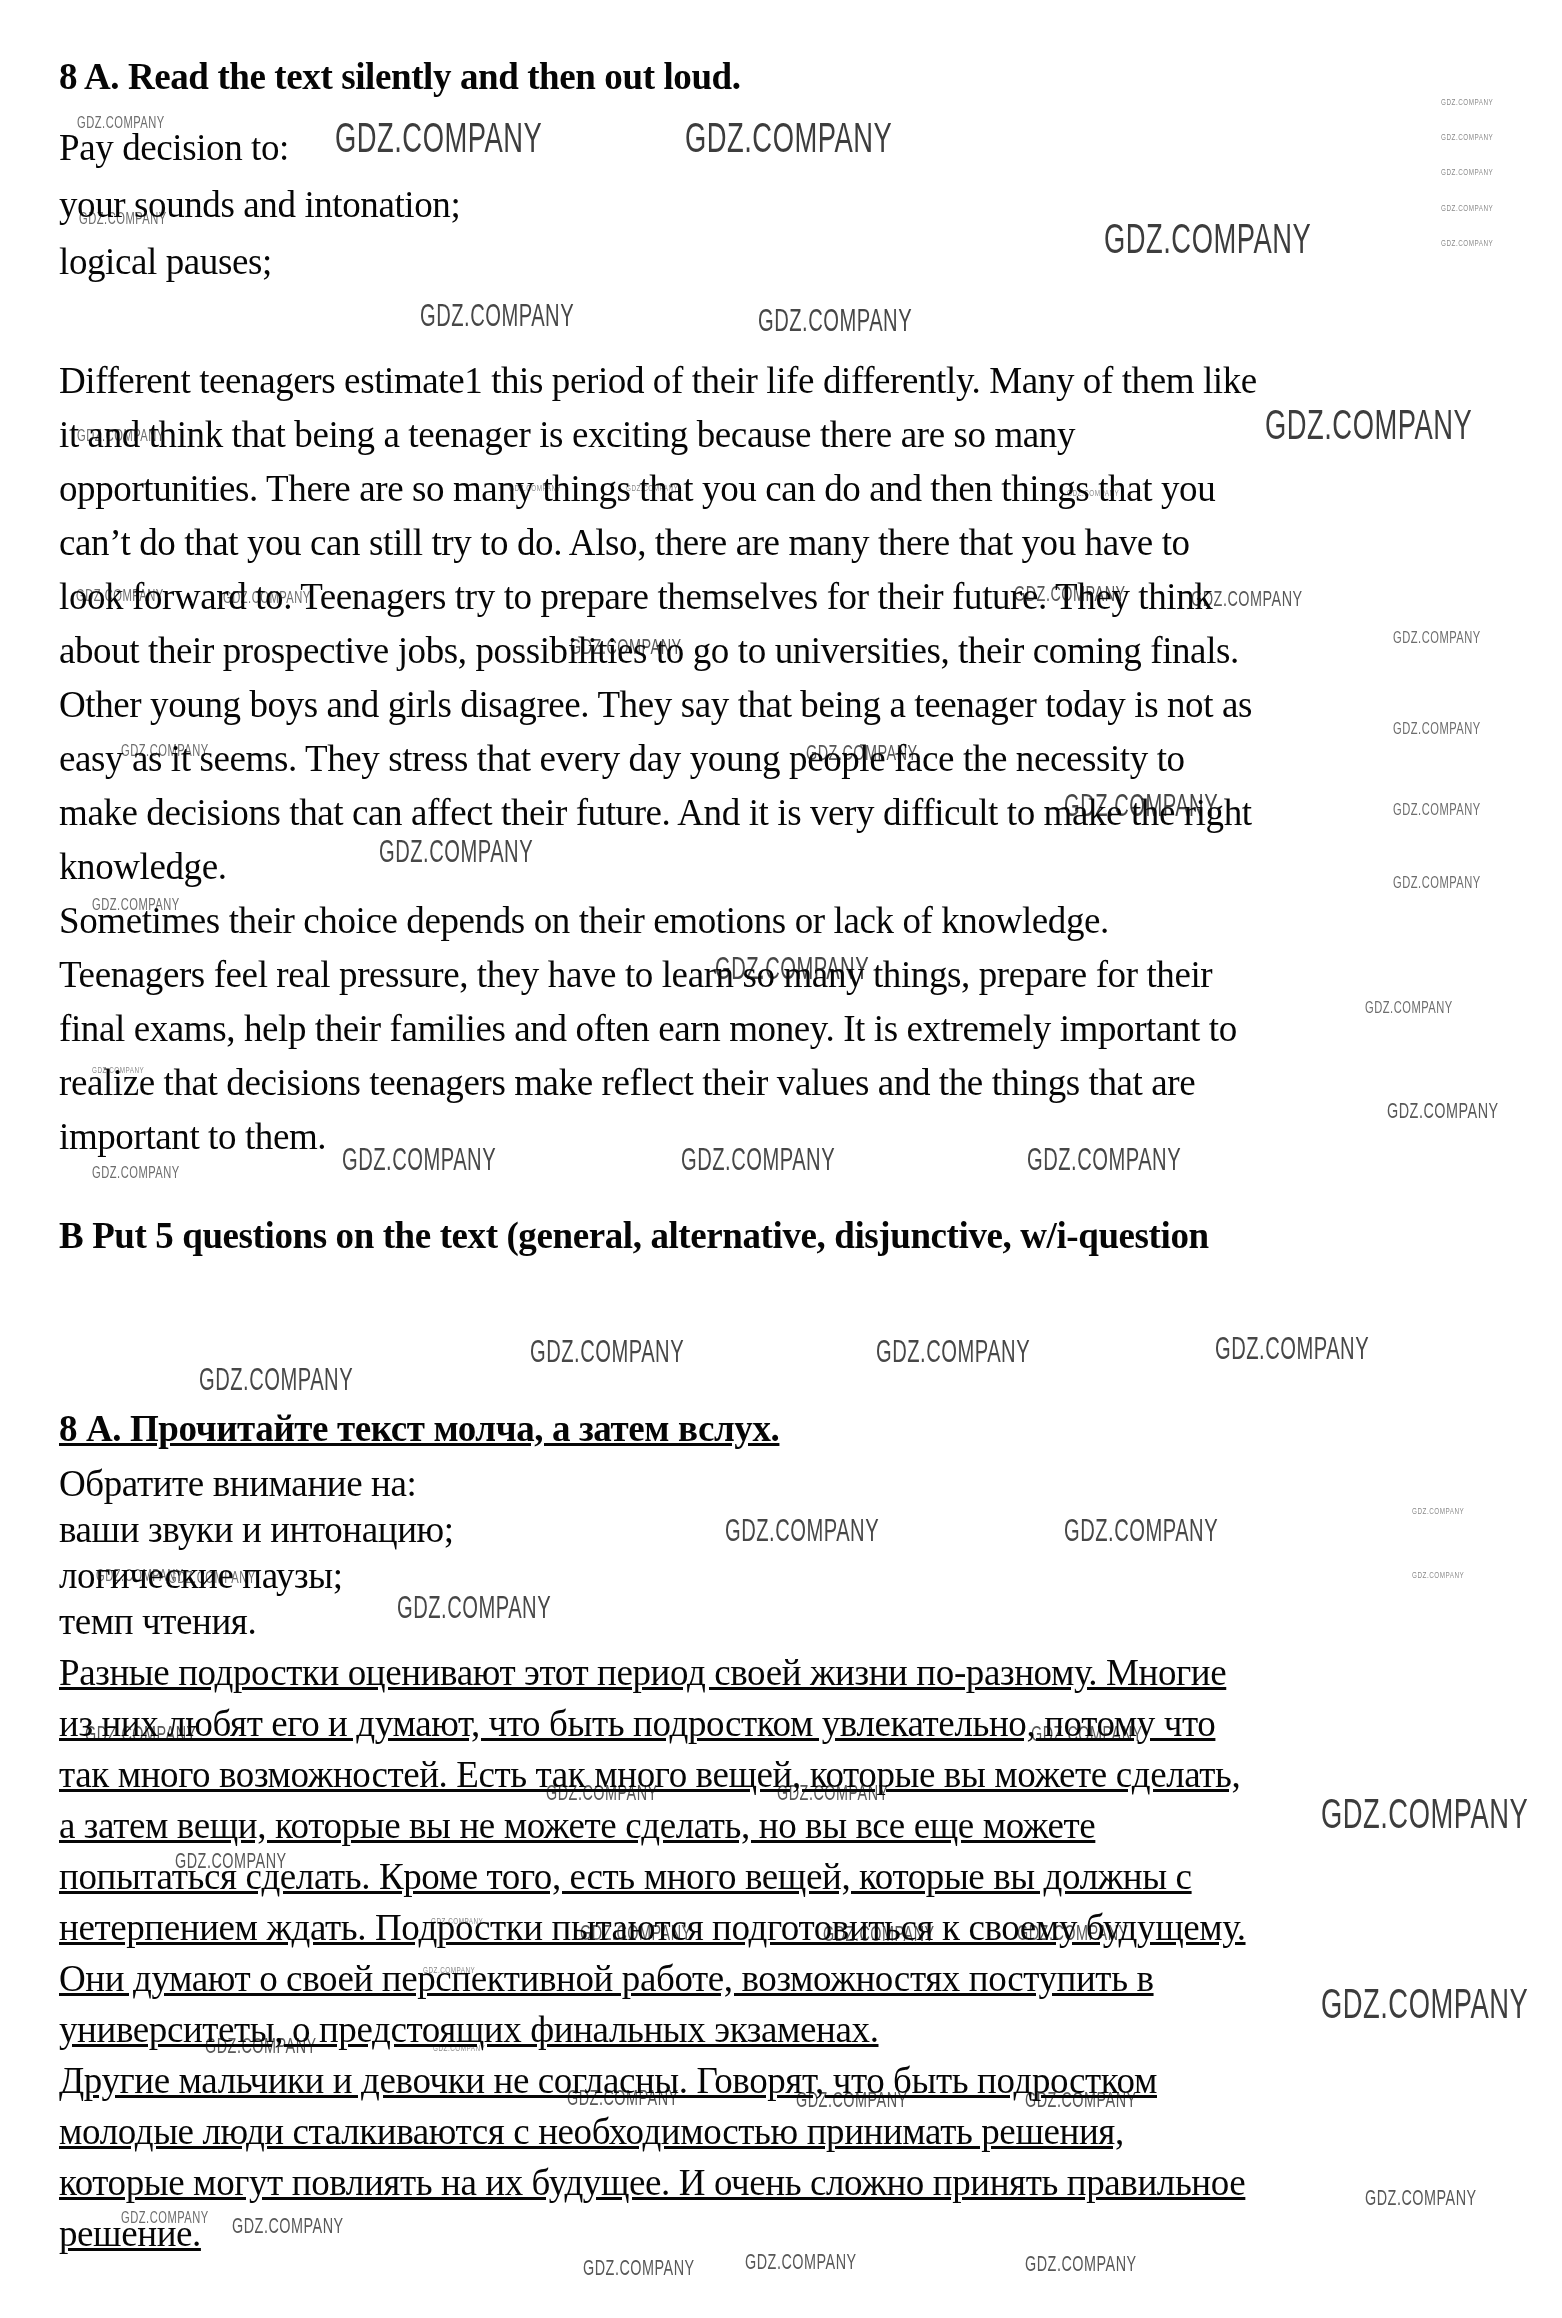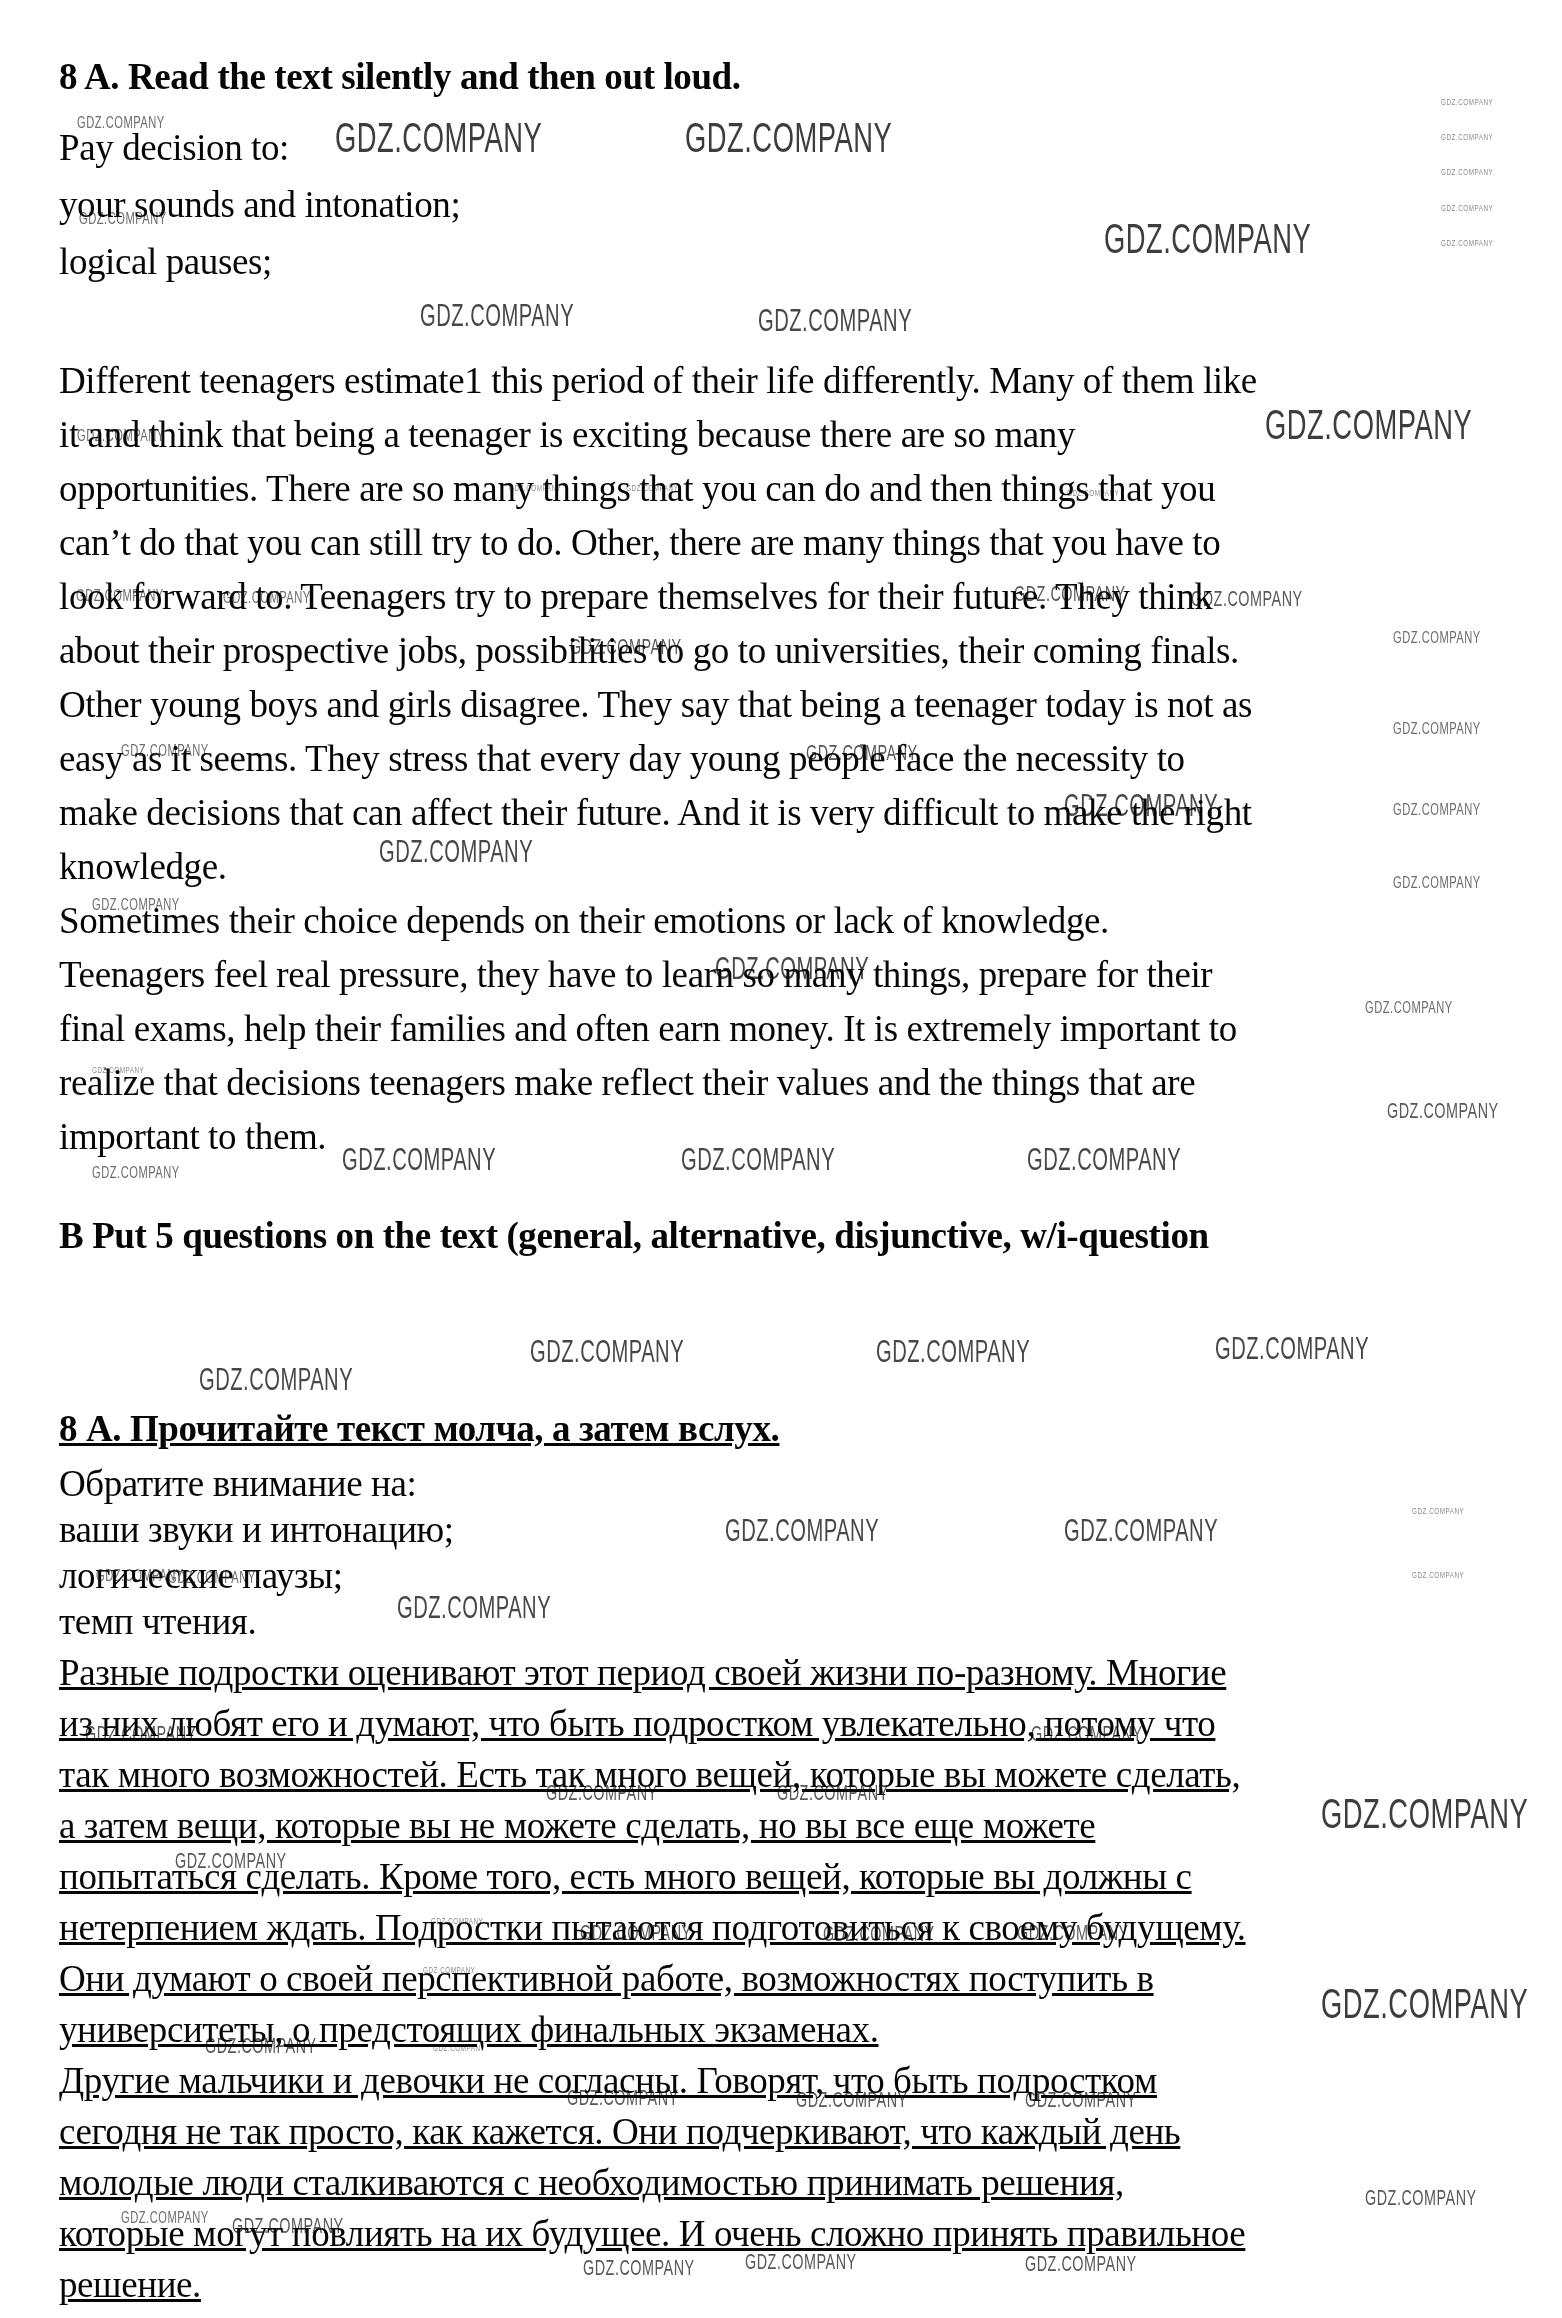--- a/index.html
+++ b/index.html
@@ -139,21 +139,21 @@
   <div class="sec" id="sec-attn-en">
       <div class="line">Pay decision to:</div>
       <div class="line">your sounds and intonation;</div>
       <div class="line">logical pauses;</div>
     </div>
 
   <div class="sec" id="sec-para-en">
       <div class="line">Different teenagers estimate1 this period of their life differently. Many of them like</div>
       <div class="line">it and think that being a teenager is exciting because there are so many</div>
       <div class="line">opportunities. There are so many things that you can do and then things that you</div>
-      <div class="line">can’t do that you can still try to do. Other, there are many things that you have to</div>
+      <div class="line">can’t do that you can still try to do. Also, there are many there that you have to</div>
       <div class="line">look forward to. Teenagers try to prepare themselves for their future. They think</div>
       <div class="line">about their prospective jobs, possibilities to go to universities, their coming finals.</div>
       <div class="line">Other young boys and girls disagree. They say that being a teenager today is not as</div>
       <div class="line">easy as it seems. They stress that every day young people face the necessity to</div>
       <div class="line">make decisions that can affect their future. And it is very difficult to make the right</div>
       <div class="line">knowledge.</div>
       <div class="line">Sometimes their choice depends on their emotions or lack of knowledge.</div>
       <div class="line">Teenagers feel real pressure, they have to learn so many things, prepare for their</div>
       <div class="line">final exams, help their families and often earn money. It is extremely important to</div>
       <div class="line">realize that decisions teenagers make reflect their values and the things that are</div>
@@ -178,20 +178,19 @@
   <div class="sec" id="sec-para-ru">
       <div class="line">Разные подростки оценивают этот период своей жизни по-разному. Многие</div>
       <div class="line">из них любят его и думают, что быть подростком увлекательно, потому что</div>
       <div class="line">так много возможностей. Есть так много вещей, которые вы можете сделать,</div>
       <div class="line">а затем вещи, которые вы не можете сделать, но вы все еще можете</div>
       <div class="line">попытаться сделать. Кроме того, есть много вещей, которые вы должны с</div>
       <div class="line">нетерпением ждать. Подростки пытаются подготовиться к своему будущему.</div>
       <div class="line">Они думают о своей перспективной работе, возможностях поступить в</div>
       <div class="line">университеты, о предстоящих финальных экзаменах.</div>
       <div class="line">Другие мальчики и девочки не согласны. Говорят, что быть подростком</div>
-      <div class="line">сегодня не так просто, как кажется. Они подчеркивают, что каждый день</div>
       <div class="line">молодые люди сталкиваются с необходимостью принимать решения,</div>
       <div class="line">которые могут повлиять на их будущее. И очень сложно принять правильное</div>
       <div class="line">решение.</div>
     </div>
 
 </div>
 
 
 </body></html>

